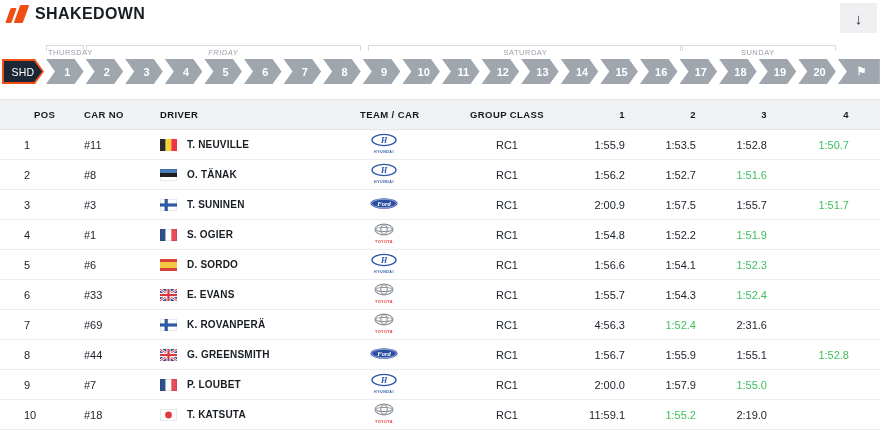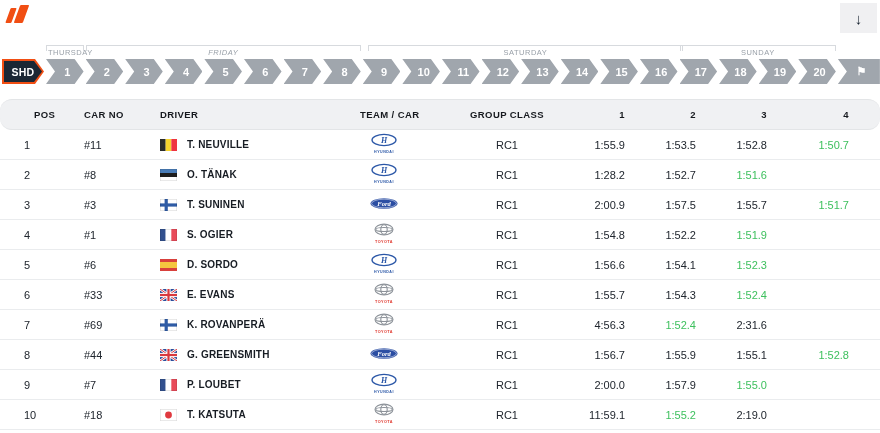--- a/index.html
+++ b/index.html
@@ -38,28 +38,28 @@
   .bracket span{position:absolute;top:2px;font-size:7.5px;letter-spacing:.5px;color:var(--daytext);white-space:nowrap;}
   .bracket span.center{left:50%;transform:translateX(-50%);}
   .bracket span.left{left:2px;}
   .chevrons{position:absolute;left:0;right:0;top:15px;height:25px;display:flex;}
   .chev{position:relative;flex:1 1 0;height:25px;margin-left:2px;display:flex;align-items:center;justify-content:center;
         color:#fff;font-weight:700;font-size:11px;background:var(--chev-gray);cursor:pointer;
         clip-path:polygon(0 0,calc(100% - 9px) 0,100% 50%,calc(100% - 9px) 100%,0 100%,9px 50%);padding-left:5px;}
   .chev-shd{flex:none;width:42px;margin-left:2px;padding:0;background:var(--orange);
         clip-path:polygon(0 0,calc(100% - 9px) 0,100% 50%,calc(100% - 9px) 100%,0 100%);}
   .chev-shd .inner{position:absolute;inset:2px;background:var(--navy);display:flex;align-items:center;justify-content:center;
-        clip-path:polygon(0 0,calc(100% - 8px) 0,100% 50%,calc(100% - 8px) 100%,0 100%);font-size:10.5px;font-weight:700;letter-spacing:.2px;}
+        clip-path:polygon(0 0,calc(100% - 8px) 0,100% 50%,calc(100% - 8px) 100%,0 100%);font-size:10.5px;font-weight:400;letter-spacing:.2px;}
   .chev-flag{flex:none;width:42px;clip-path:polygon(0 0,100% 0,100% 100%,0 100%,9px 50%);font-size:11px;}
 
   
   .results{margin-top:13px;}
   .grid{display:grid;grid-template-columns:60px 76px 200px 84px 126px 71px 71px 71px 72px;align-items:center;padding:0 24px;}
   .thead{background:#f0f1f3;border-top:1px solid #e3e5e7;border-bottom:1px solid #e3e5e7;height:31px;
-         font-size:9.5px;font-weight:700;color:#16191e;letter-spacing:.4px;border-radius:12px;}
+         font-size:9.5px;font-weight:700;color:#16191e;letter-spacing:.4px;}
   .row{height:30px;border-bottom:1px solid #eaecee;font-size:11px;color:#20262e;background:#fff;}
   .c-pos-h{padding-left:10px;}
   .c-group{text-align:center;}
   .c-time{text-align:right;padding-right:16px;}
   .c-last{padding-right:6px;}
   .cell-driver{display:flex;align-items:center;gap:10px;font-weight:700;font-size:10px;letter-spacing:.2px;color:#171c23;}
   .cell-driver .flag{display:inline-flex;flex:none;}
   .cell-team .logo{display:inline-flex;}
   .cell-time.best{color:var(--green);}
 </style>
@@ -67,20 +67,21 @@
 <body>
 
 <div class="page">
 
   <header class="topbar">
     <div class="brand">
       <span class="slashes">
         <span class="slash s1"></span>
           <span class="slash s2"></span>
       </span>
+      <h1 class="page-title">SHAKEDOWN</h1>
     </div>
     <div class="controls">
       <button class="btn-dl">
         <span>↓</span>
       </button>
     </div>
   </header>
 
   <nav class="stage-nav">
     <div class="brackets">
@@ -186,21 +187,21 @@
     <div class="cell cell-team">
       <span class="logo">
               <svg width="48" height="21" viewBox="0 0 48 21">
                 <ellipse cx="24" cy="7" rx="12" ry="5.6" fill="none" stroke="#2b57a7" stroke-width="1.3"></ellipse>
                 <text x="24" y="10" text-anchor="middle" font-size="8" font-style="italic" font-weight="bold" fill="#2b57a7" font-family="Liberation Serif, serif">H</text>
                 <text x="24" y="19.5" text-anchor="middle" font-size="3.6" font-weight="bold" letter-spacing="0.5" fill="#2b57a7" font-family="Liberation Sans, sans-serif">HYUNDAI</text>
               </svg>
             </span>
     </div>
     <div class="cell cell-group c-group">RC1</div>
-    <div class="cell cell-time c-time">1:28.2</div>
+    <div class="cell cell-time c-time">1:56.2</div>
     <div class="cell cell-time c-time">1:52.7</div>
     <div class="cell cell-time c-time best">1:51.6</div>
     <div class="cell cell-time c-time c-last"></div>
   </div>
 
   <div class="grid row">
     <div class="cell cell-pos">3</div>
     <div class="cell cell-carno">#3</div>
     <div class="cell cell-driver">
       <span class="flag">

